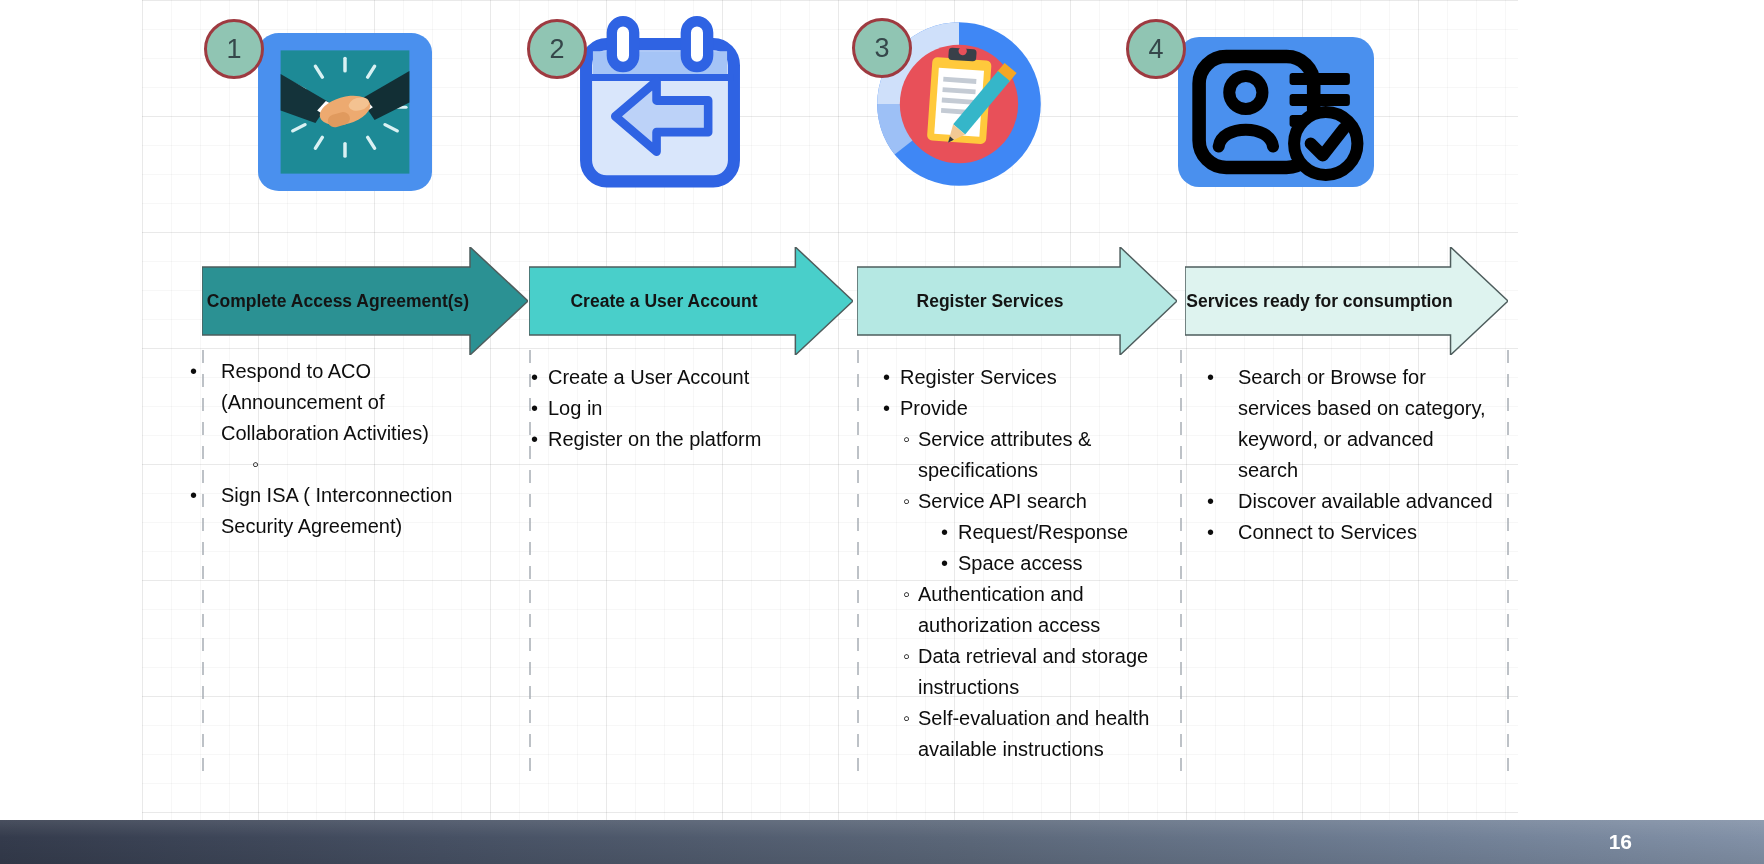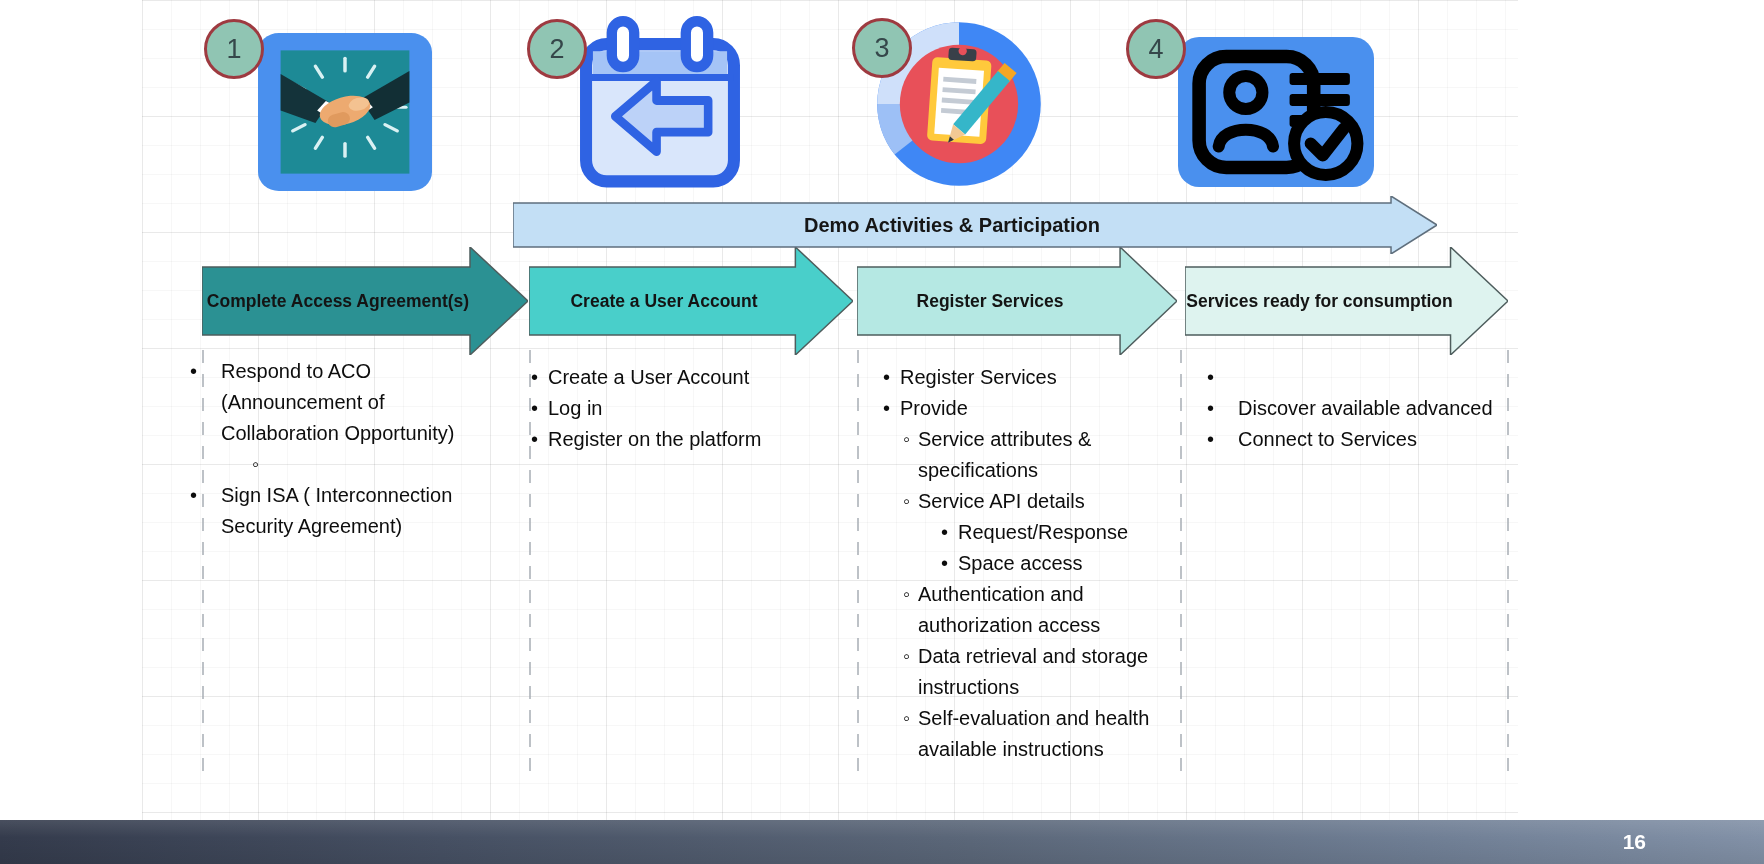--- a/index.html
+++ b/index.html
@@ -56,21 +56,21 @@
   .wide .b-l1 .b-marker{width:27px;}
   .bottom-bar{
     position:absolute;left:0;top:820px;width:1764px;height:44px;z-index:6;
     background:linear-gradient(to right,#343b4c 0%,#465063 25%,#5b6779 55%,#6f7e94 80%,#8291a7 100%);
   }
   .bottom-bar::before{
     content:"";position:absolute;left:0;top:0;width:100%;height:100%;
     background:linear-gradient(to bottom,rgba(255,255,255,0.10),rgba(255,255,255,0) 40%,rgba(0,0,0,0.08));
   }
   .page-num{
-    position:absolute;right:118px;top:0;height:100%;display:flex;align-items:center;
+    position:absolute;right:132px;top:0;height:100%;display:flex;align-items:center;
     color:#ffffff;font-weight:bold;font-size:21px;
   }
 </style>
 </head>
 <body>
 
 <div class="stage">
 
   <div class="grid-area"></div>
 
@@ -160,26 +160,20 @@
     <path d="M27,73 C29,58 61,58 63,73" fill="none" stroke="#000000" stroke-width="8" stroke-linecap="round"></path>
     <g fill="#000000">
       <rect x="74" y="24" width="40" height="8" rx="2"></rect>
       <rect x="74" y="38" width="40" height="8" rx="2"></rect>
       <rect x="74" y="52" width="32" height="8" rx="2"></rect>
     </g>
     <circle cx="98" cy="71" r="21" fill="#4a90ee" stroke="#000000" stroke-width="8"></circle>
     <path d="M88,71 L96,79 L110,61" fill="none" stroke="#000000" stroke-width="8" stroke-linecap="round" stroke-linejoin="round"></path>
   </svg>
 
-  <div class="banner">
-    <svg width="924" height="58" viewBox="0 0 924 58">
-      <polygon points="0,7 878,7 878,0 924,29 878,58 878,51 0,51" stroke="#5f6f7d" stroke-width="1.5" fill="#c3dff5"></polygon>
-    </svg>
-    <div class="lbl">Demo Activities &amp; Participation</div>
-  </div>
 
   <div class="parrow" style="left:202px;width:326px;">
     <svg width="326" height="108" viewBox="0 0 326 108">
       <polygon points="0,20 268,20 268,0 326,54 268,108 268,88 0,88" stroke="#4e5d5d" stroke-width="1.5" fill="#2b9193"></polygon>
     </svg>
     <div class="lbl">Complete Access Agreement(s)</div>
   </div>
   <div class="parrow" style="left:529px;width:324px;">
     <svg width="324" height="108" viewBox="0 0 326 108" preserveAspectRatio="none">
       <polygon points="0,20 268,20 268,0 326,54 268,108 268,88 0,88" stroke="#4e5d5d" stroke-width="1.5" fill="#49cfca"></polygon>
@@ -195,21 +189,21 @@
   <div class="parrow" style="left:1185px;width:323px;">
     <svg width="323" height="108" viewBox="0 0 326 108" preserveAspectRatio="none">
       <polygon points="0,20 268,20 268,0 326,54 268,108 268,88 0,88" stroke="#4e5d5d" stroke-width="1.5" fill="#def3ef"></polygon>
     </svg>
     <div class="lbl">Services ready for consumption</div>
   </div>
 
   <div class="bullets wide" style="left:190px;top:356px;width:272px;">
       <div class="b-row b-l0">
         <span class="b-marker">•</span>
-        <span class="b-text">Respond to ACO (Announcement of Collaboration Opportunity)</span>
+        <span class="b-text">Respond to ACO (Announcement of Collaboration Activities)</span>
       </div>
       <div class="b-row b-l1">
         <span class="b-marker">◦</span>
       </div>
       <div class="b-row b-l0">
         <span class="b-marker">•</span>
         <span class="b-text">Sign ISA ( Interconnection Security Agreement)</span>
       </div>
     </div>
   <div class="bullets tight" style="left:531px;top:362px;width:300px;">
@@ -234,21 +228,21 @@
       <div class="b-row b-l0">
         <span class="b-marker">•</span>
         <span class="b-text">Provide</span>
       </div>
       <div class="b-row b-l1">
         <span class="b-marker">◦</span>
         <span class="b-text">Service attributes &amp; specifications</span>
       </div>
       <div class="b-row b-l1">
         <span class="b-marker">◦</span>
-        <span class="b-text">Service API details</span>
+        <span class="b-text">Service API search</span>
       </div>
       <div class="b-row b-l2">
         <span class="b-marker">•</span>
         <span class="b-text">Request/Response</span>
       </div>
       <div class="b-row b-l2">
         <span class="b-marker">•</span>
         <span class="b-text">Space access</span>
       </div>
       <div class="b-row b-l1">
@@ -260,20 +254,21 @@
         <span class="b-text">Data retrieval and storage instructions</span>
       </div>
       <div class="b-row b-l1">
         <span class="b-marker">◦</span>
         <span class="b-text">Self-evaluation and health available instructions</span>
       </div>
     </div>
   <div class="bullets wide" style="left:1207px;top:362px;width:292px;">
       <div class="b-row b-l0">
         <span class="b-marker">•</span>
+        <span class="b-text">Search or Browse for services based on category, keyword, or advanced search</span>
       </div>
       <div class="b-row b-l0">
         <span class="b-marker">•</span>
         <span class="b-text">Discover available advanced</span>
       </div>
       <div class="b-row b-l0">
         <span class="b-marker">•</span>
         <span class="b-text">Connect to Services</span>
       </div>
     </div>

